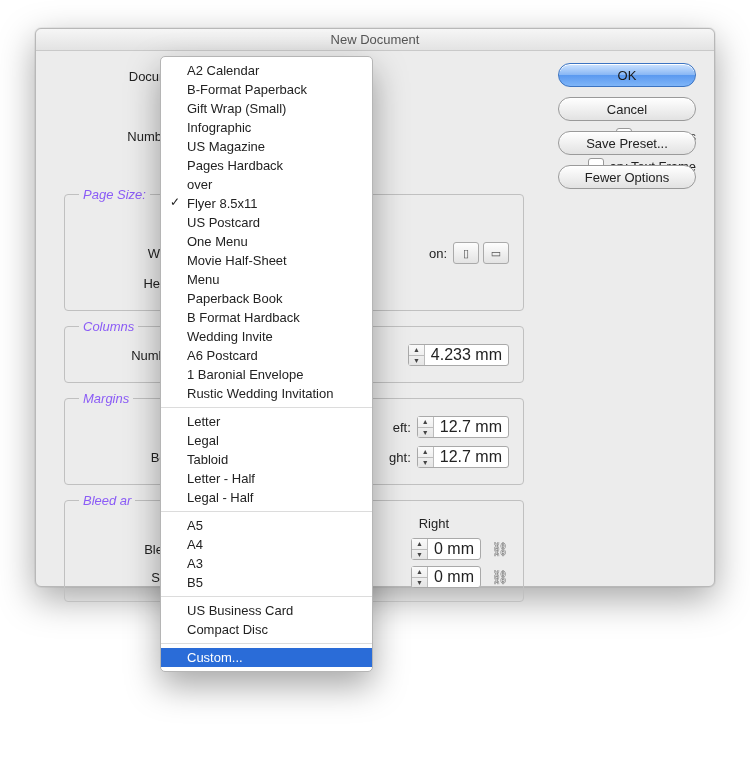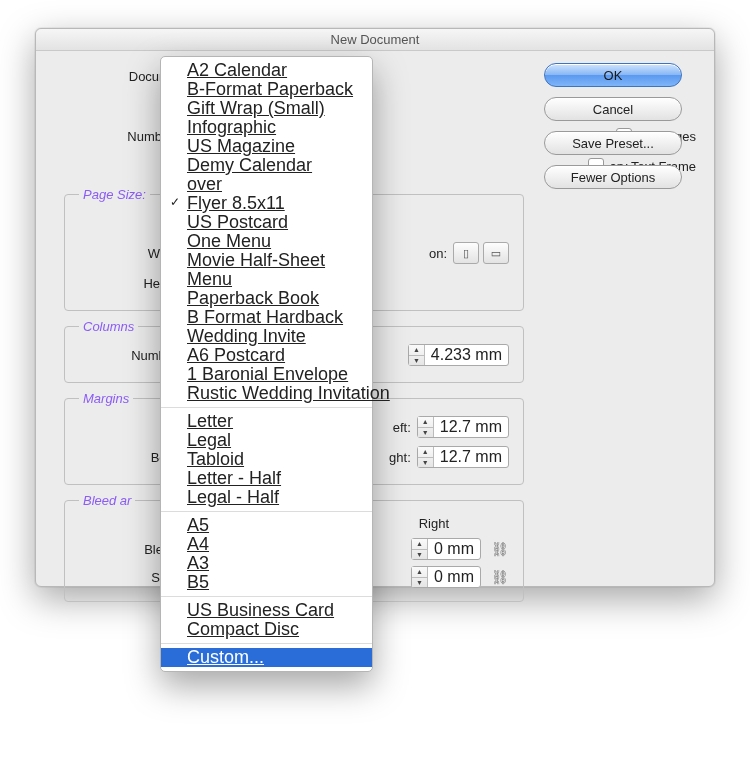--- a/index.html
+++ b/index.html
@@ -81,21 +81,21 @@
   fieldset.grp {
     border: 1px solid #c0c0c0;
     border-radius: 4px;
     margin: 8px 0 0 0;
     padding: 8px 14px 10px 14px;
     position: relative;
   }
   fieldset.grp legend { padding: 0 4px; font-size:13px; color:#8b5cf6;font-style:italic; }
 
   .btncol {
-    position:absolute; right:32px; top:34px;
+    position:absolute; right:18px; top:34px;
     display:flex; flex-direction:column; gap:10px;
     width:138px;
   }
   .aqua-btn {
     height:24px; border-radius:12px;
     border:1px solid #9a9a9a;
     background: linear-gradient(#ffffff,#e2e2e2);
     font-size:13px; color:#222;
     display:flex;align-items:center;justify-content:center;
     box-shadow: inset 0 1px 0 #fff;
@@ -114,25 +114,24 @@
     background: #fff;
     border: 1px solid #b5b5b5;
     border-radius: 5px;
     box-shadow: 0 14px 34px rgba(0,0,0,0.35);
     padding: 4px 0;
     z-index: 50;
   }
   .dropdown .item {
     height: 19px;
     padding: 0 14px 0 26px;
-    font-size: 18px;
+    font-size: 13px;
     display:flex; align-items:center;
     position:relative;
     white-space: nowrap;
-    text-decoration: underline;
   }
   .dropdown .item.checked::before{
     content:"✓"; position:absolute; left:9px; top:1px; font-size:12px;
   }
   .dropdown .item.hl { background:#2a6cd8; color:#fff; }
   .dropdown hr.sep {
     border:none; height:1px; background:#dcdcdc; margin:4px 0;
   }
 
   .icon-btn {
@@ -288,21 +287,21 @@
     <div class="aqua-btn">Fewer Options</div>
   </div>
 </div>
 
 <div class="dropdown" id="dropdown">
     <div class="item">A2 Calendar</div>
     <div class="item">B-Format Paperback</div>
     <div class="item">Gift Wrap (Small)</div>
     <div class="item">Infographic</div>
     <div class="item">US Magazine</div>
-    <div class="item">Demy Calendar</div>
+    <div class="item">Pages Hardback</div>
     <div class="item">over</div>
     <div class="item checked">Flyer 8.5x11</div>
     <div class="item">US Postcard</div>
     <div class="item">One Menu</div>
     <div class="item">Movie Half-Sheet</div>
     <div class="item">Menu</div>
     <div class="item">Paperback Book</div>
     <div class="item">B Format Hardback</div>
     <div class="item">Wedding Invite</div>
     <div class="item">A6 Postcard</div>

